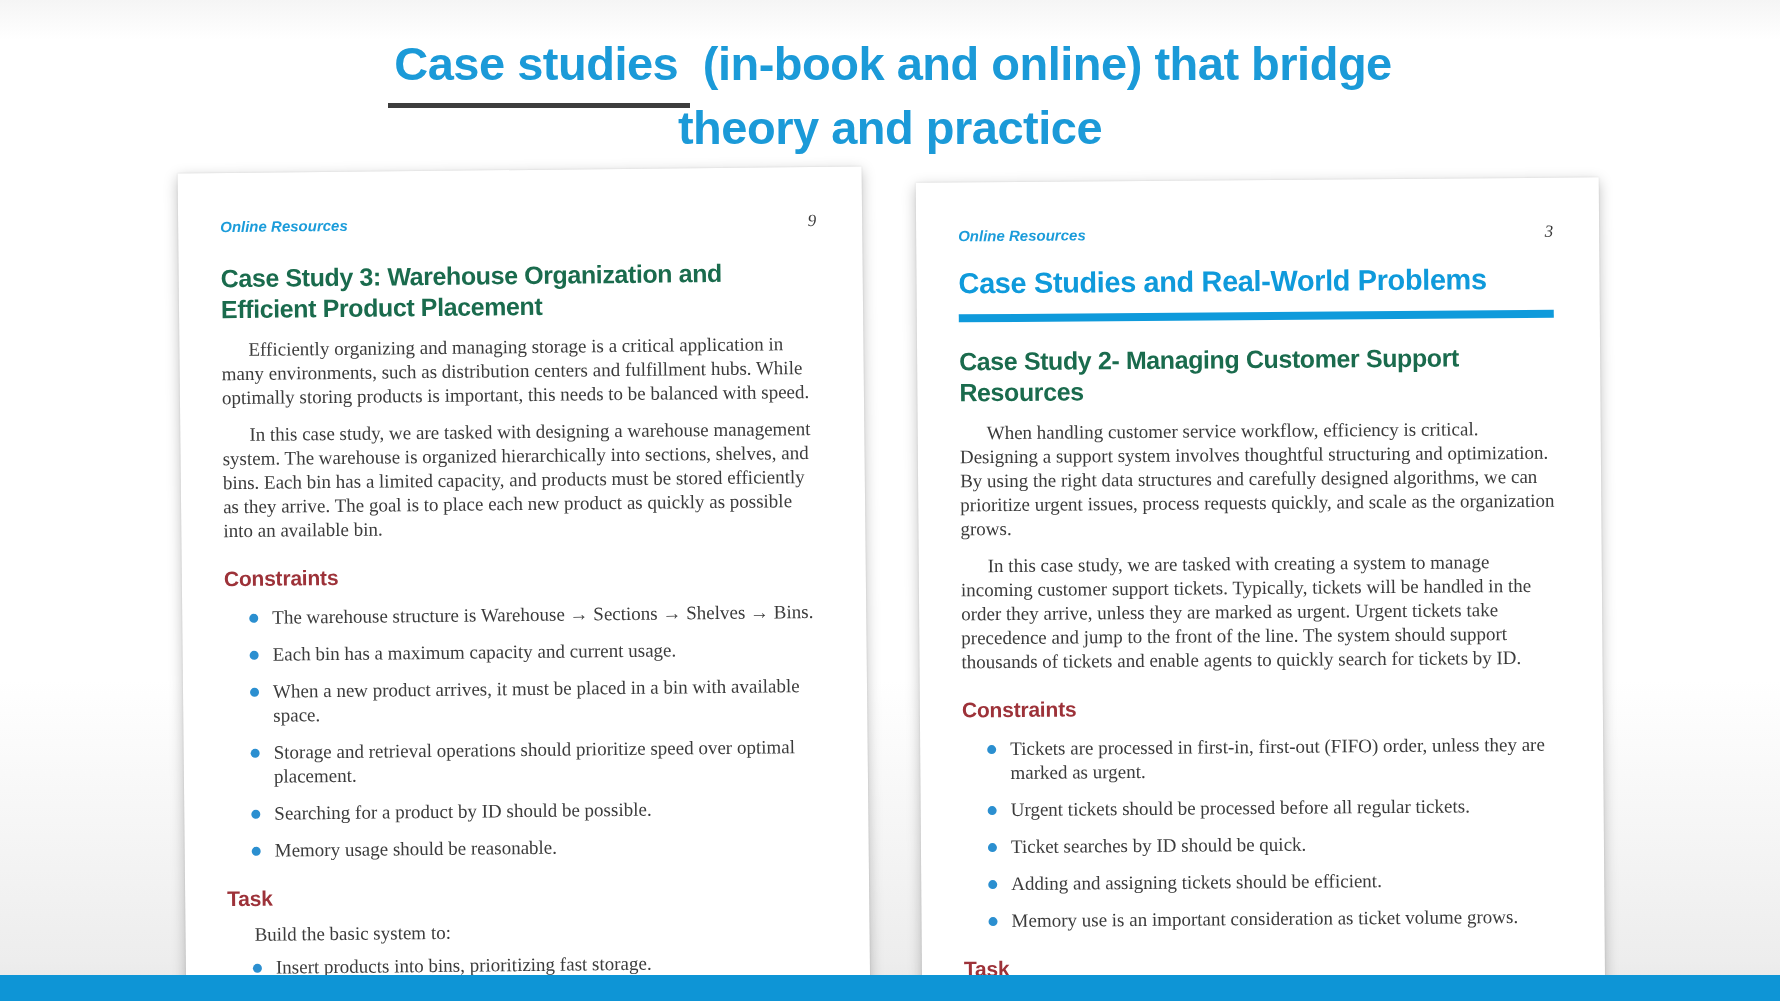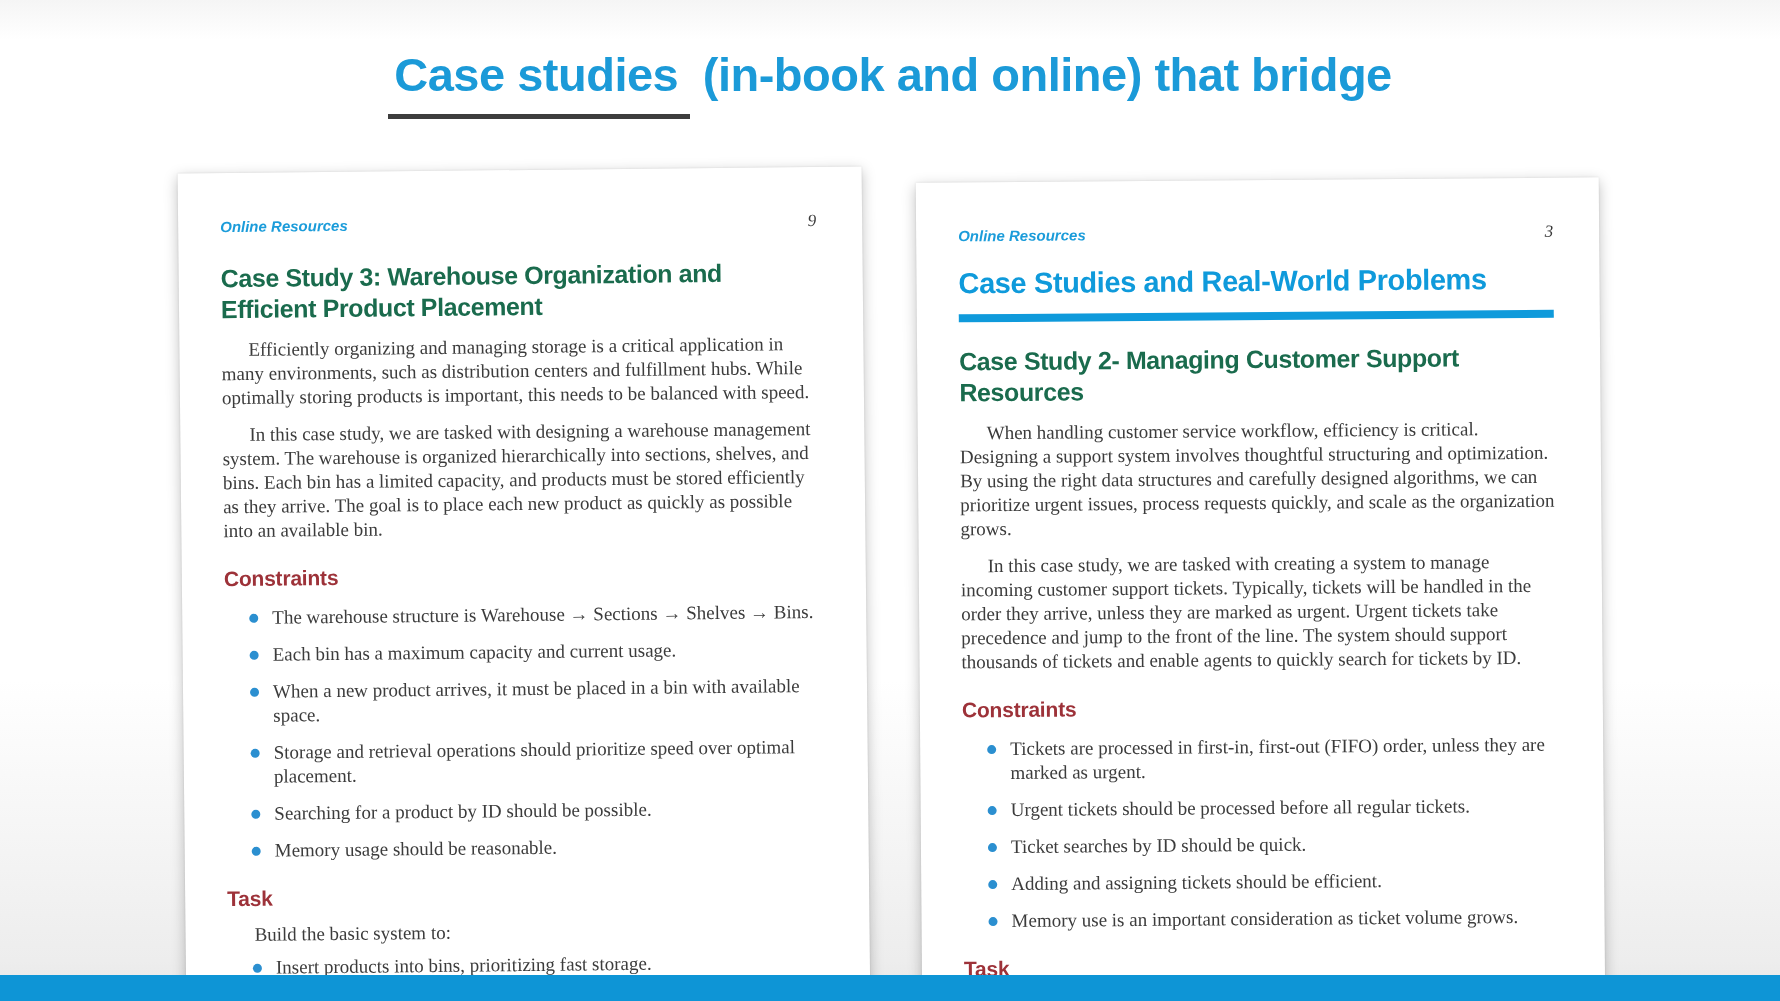--- a/index.html
+++ b/index.html
@@ -5,21 +5,21 @@
   * { box-sizing: border-box; }
   html,body { margin:0; padding:0; }
   body {
     width:1780px; height:1001px; overflow:hidden; position:relative;
     background: linear-gradient(180deg, #f5f5f5 0%, #ffffff 4%, #ffffff 68%, #ededed 96%, #e7e7e7 100%);
     font-family:"Liberation Sans", sans-serif;
   }
 
   
   .slide-title {
-    position:absolute; top:12px; left:0; width:100%;
+    position:absolute; top:1px; left:0; width:100%;
     text-align:center; color:#1b9ad8; font-weight:bold;
     font-size:47px; line-height:64px; letter-spacing:-0.5px;
     z-index:2;
   }
   .underlined {
     display:inline-block;
     border-bottom:5px solid #3d3d3d;
     padding:0 12px 7px 6px;
     margin-bottom:-12px;
   }
@@ -68,20 +68,21 @@
   
   .bottom-bar {
     position:absolute; left:0; bottom:0; width:100%; height:26px;
     background:#0e95d6; z-index:6;
   }
 </style>
 </head>
 <body>
 
 <h1 class="slide-title"><span class="underlined">Case studies</span><span> (in-book and online) that bridge</span><br>
+  <span>theory and practice</span>
 </h1>
 
 <div class="page page-left">
   <div class="page-inner">
     <div class="page-header">
       <span class="running-head">Online Resources</span>
       <span class="page-num">9</span>
     </div>
     <h2 class="h-green">Case Study 3: Warehouse Organization and Efficient Product Placement</h2>
     <p class="body-text para first-para">Efficiently organizing and managing storage is a critical application in many environments, such as distribution centers and fulfillment hubs. While optimally storing products is important, this needs to be balanced with speed.</p>

